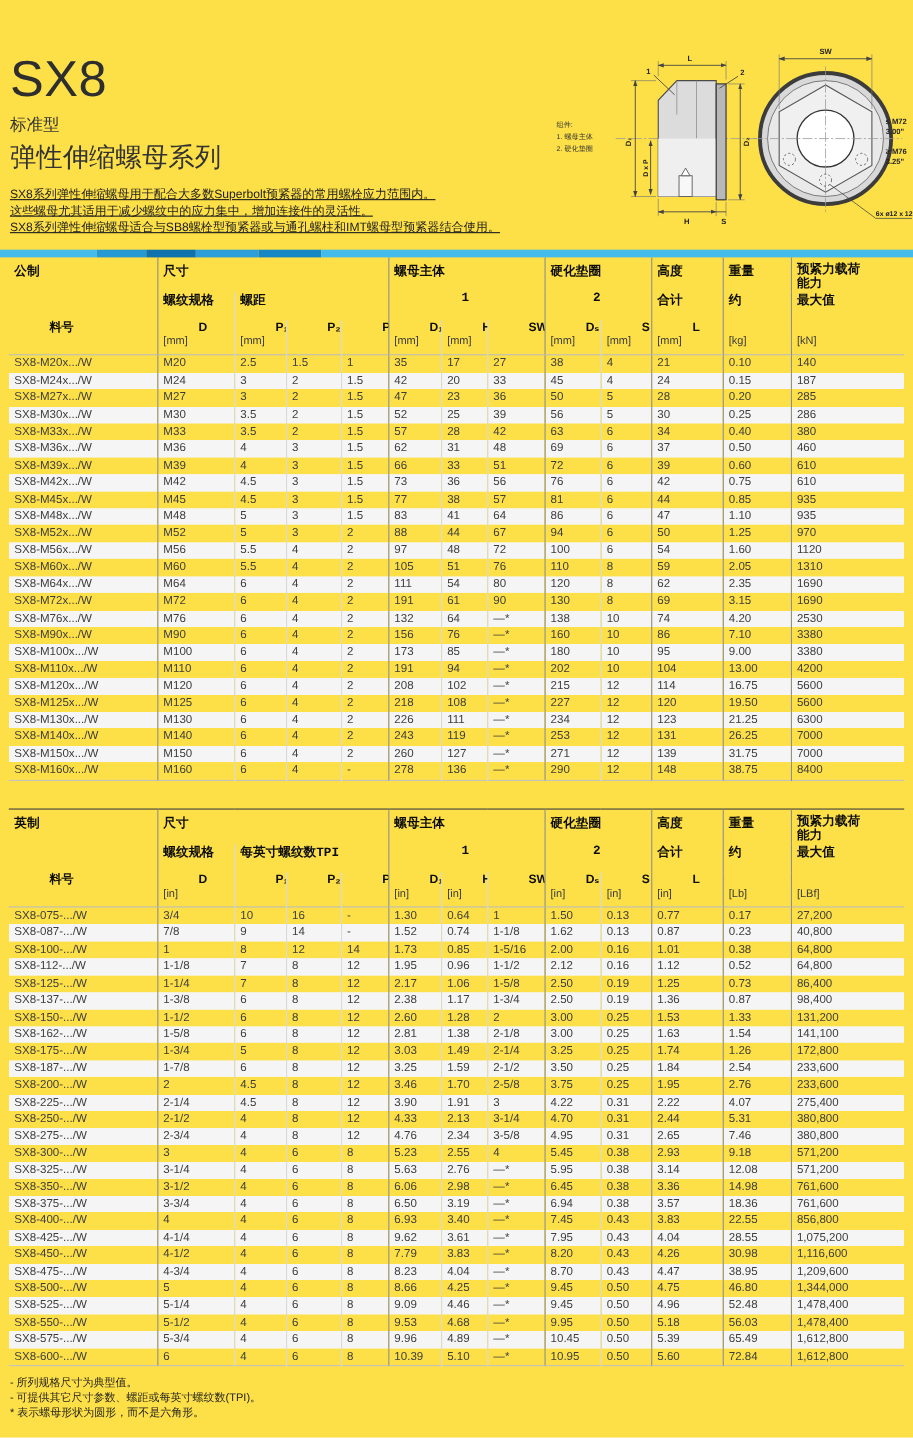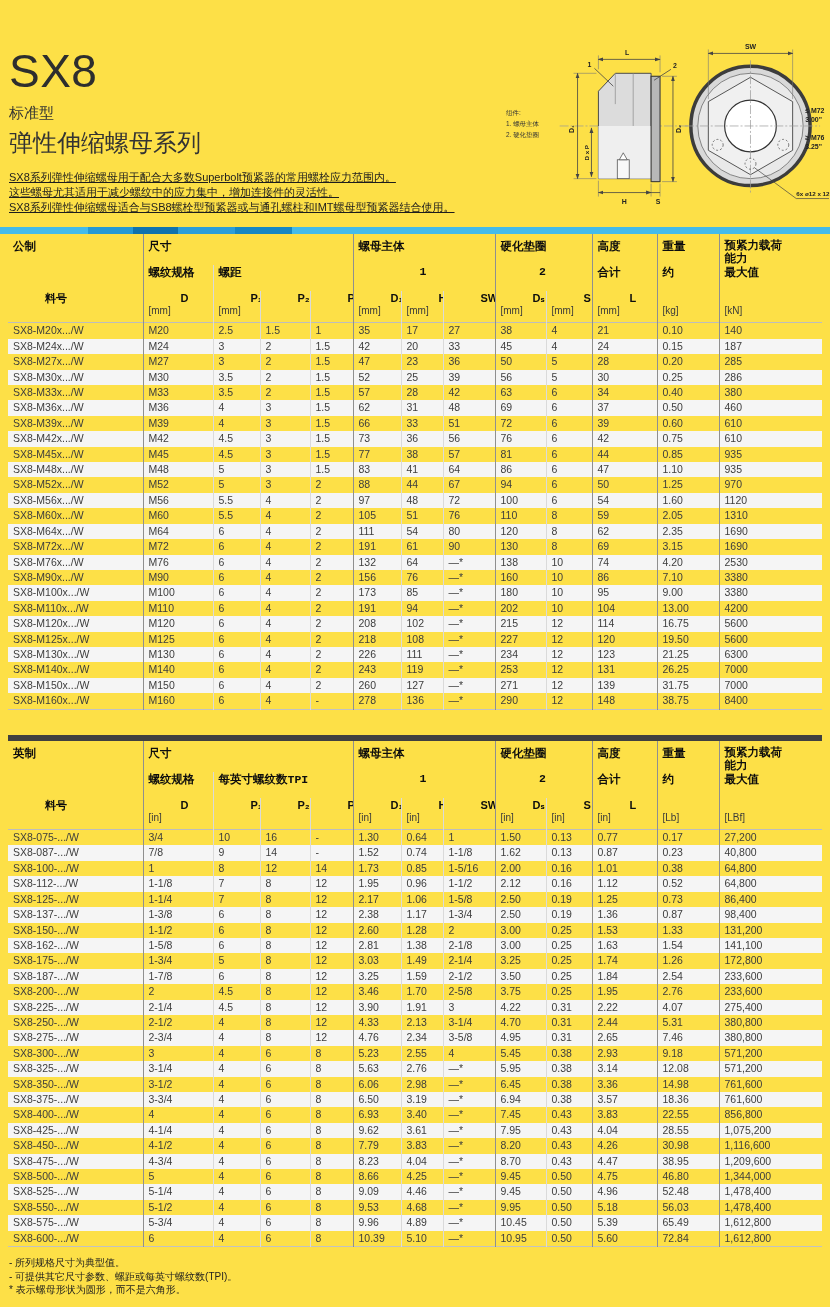--- a/index.html
+++ b/index.html
@@ -39,21 +39,21 @@
   tr.h1 th { font-size:11.5px; font-weight:bold; color:#0d0d0d; padding-top:5px; height:30px; }
   tr.h1 th.wrap { white-space:pre-line; line-height:13px; }
   tr.h2 th { font-size:11.5px; font-weight:bold; color:#0d0d0d; height:26px;font-family:Liberation Mono, monospace; }
   tr.h2 th.ctr { text-align:center; padding-left:0; }
   tr.h3 th { height:32px; }
   tr.h3 .b { display:block; font-size:11px; font-weight:bold; color:#0d0d0d; min-height:14px; line-height:14px;margin-left:32px; }
   tr.h3 .u { display:block; font-size:10px; font-weight:normal; color:#3a3a3a; line-height:12px; }
   thead { border-bottom:1px solid #bdbdbd; }
   tbody tr:nth-child(even) { background:#f5f5f5; }
   .tbl2 { margin-top:25px; }
-  .tbl2 thead tr.h1 th { border-top:6px solid #404040; }
+  .tbl2 thead tr.h1 th { border-top:1px solid #404040; }
 
   .notes { margin:9px 0 0 9px; font-size:10px; line-height:13.5px; color:#1d1d1d; }
 </style>
 </head>
 <body>
 
 <div class="page">
 
   <div class="head">
     <div class="title">SX8</div>

